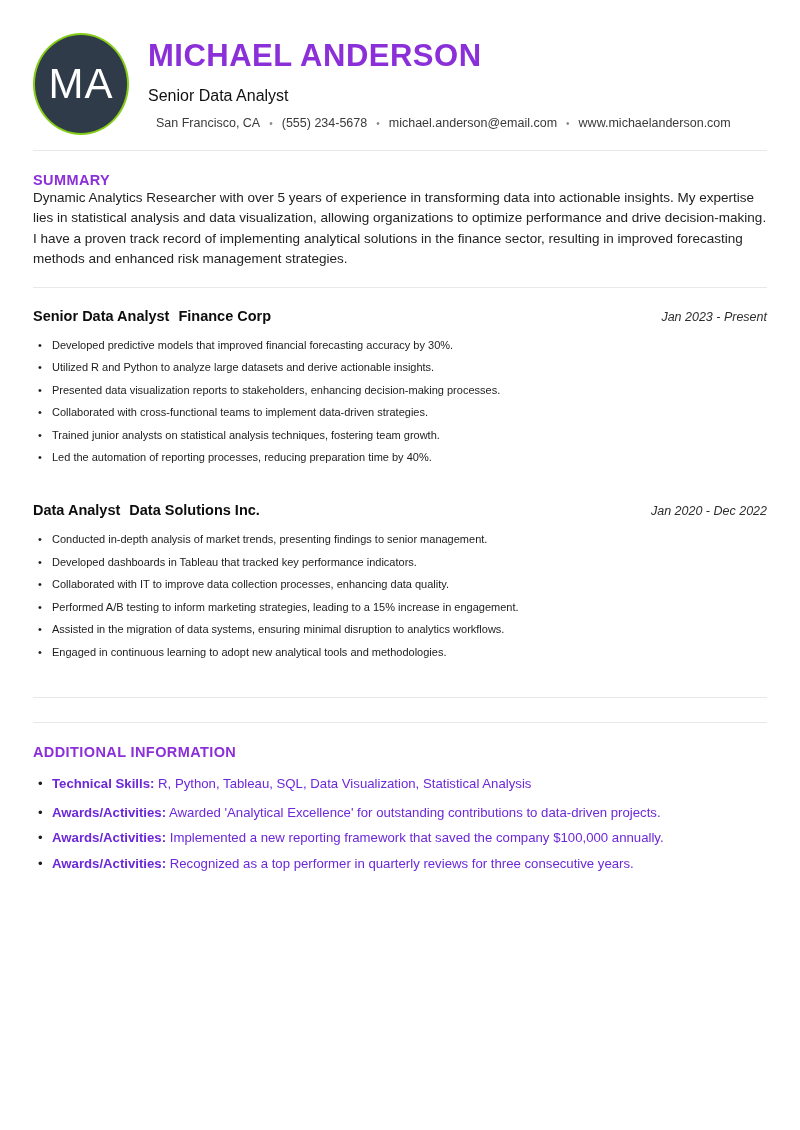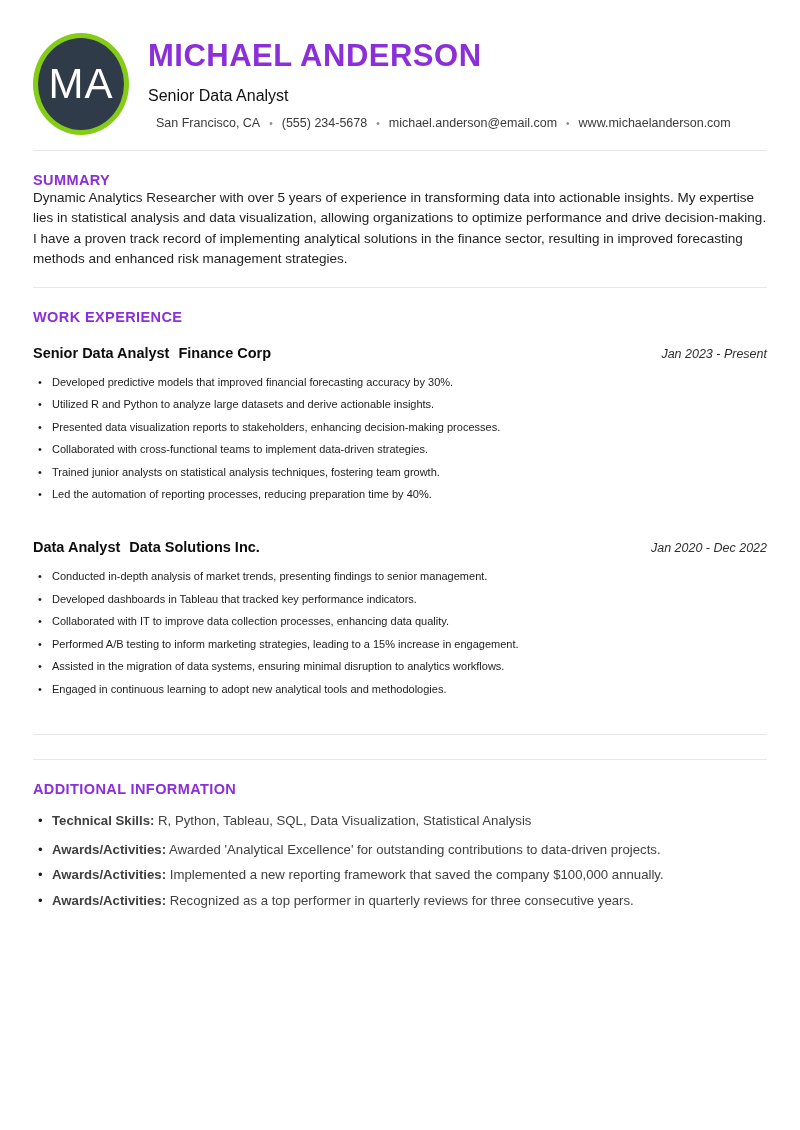--- a/index.html
+++ b/index.html
@@ -17,21 +17,21 @@
     padding: 33px 33px 40px 33px;
   }
 
   
   .header { display: flex; align-items: flex-start; gap: 19px; }
   .avatar {
     flex: 0 0 auto;
     width: 96px; height: 102px;
     border-radius: 50%;
     background: #2f3b49;
-    border: 5px solid #84cc16;
+    border: 2px solid #84cc16;
     display: flex; align-items: center; justify-content: center;
   }
   .avatar-initials {
     color: #ffffff;
     font-size: 42px;
     font-weight: 400;
     letter-spacing: 1px;
   }
   .header-right { padding-top: 5px; }
   .name {
@@ -121,21 +121,21 @@
   .edu-degree { font-size: 14.5px; font-weight: 700; color: #0d0d0d; }
 
   
   ul.addl { list-style: none; margin-top: 15px; }
   ul.addl li {
     position: relative;
     padding-left: 19px;
     font-size: 13.2px;
     line-height: 17px;
     margin-bottom: 8.5px;
-    color: #404040;
+    color: #6d28d9;
   }
   ul.addl li::before {
     content: "•";
     position: absolute;
     left: 5px;
     top: 0;
     color: #1c1c1c;
   }
   ul.addl li.gap-lg { margin-top: 12px; }
   .addl-label { font-weight: 700; }
@@ -168,21 +168,20 @@
   <hr class="divider d1">
 
   <div class="section">
     <div class="section-heading">SUMMARY</div>
     <div class="summary-text">Dynamic Analytics Researcher with over 5 years of experience in transforming data into actionable insights. My expertise lies in statistical analysis and data visualization, allowing organizations to optimize performance and drive decision-making. I have a proven track record of implementing analytical solutions in the finance sector, resulting in improved forecasting methods and enhanced risk management strategies.</div>
   </div>
 
   <hr class="divider d2">
 
   <div class="section">
-    <div class="section-heading">WORK EXPERIENCE</div>
 
     <div class="job">
       <div class="job-head">
         <div class="job-titleline">
           <span>Senior Data Analyst</span><span class="job-company">Finance Corp</span>
         </div>
         <span class="job-dates">Jan 2023 - Present</span>
       </div>
       <ul class="bullets">
         <li>Developed predictive models that improved financial forecasting accuracy by 30%.</li>

